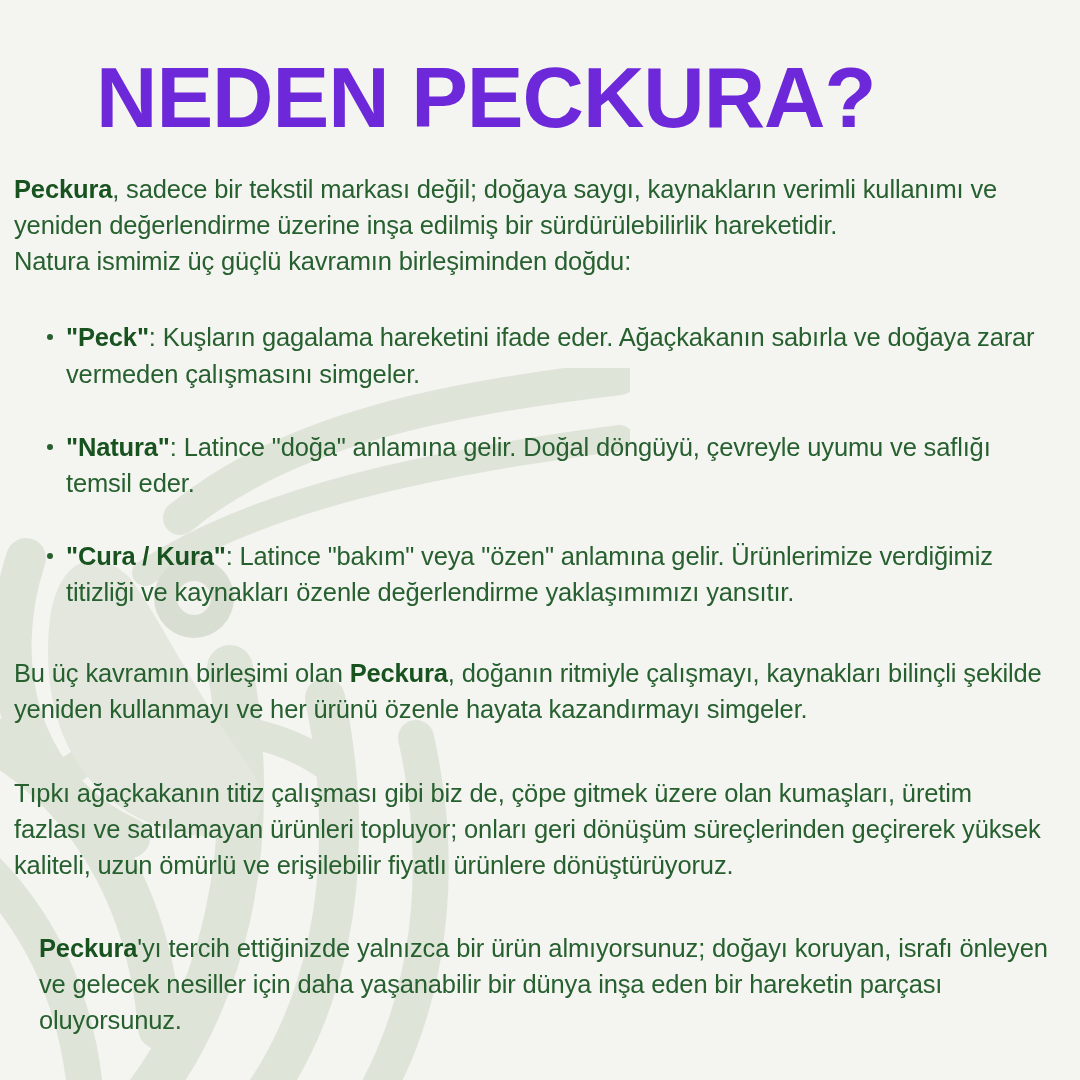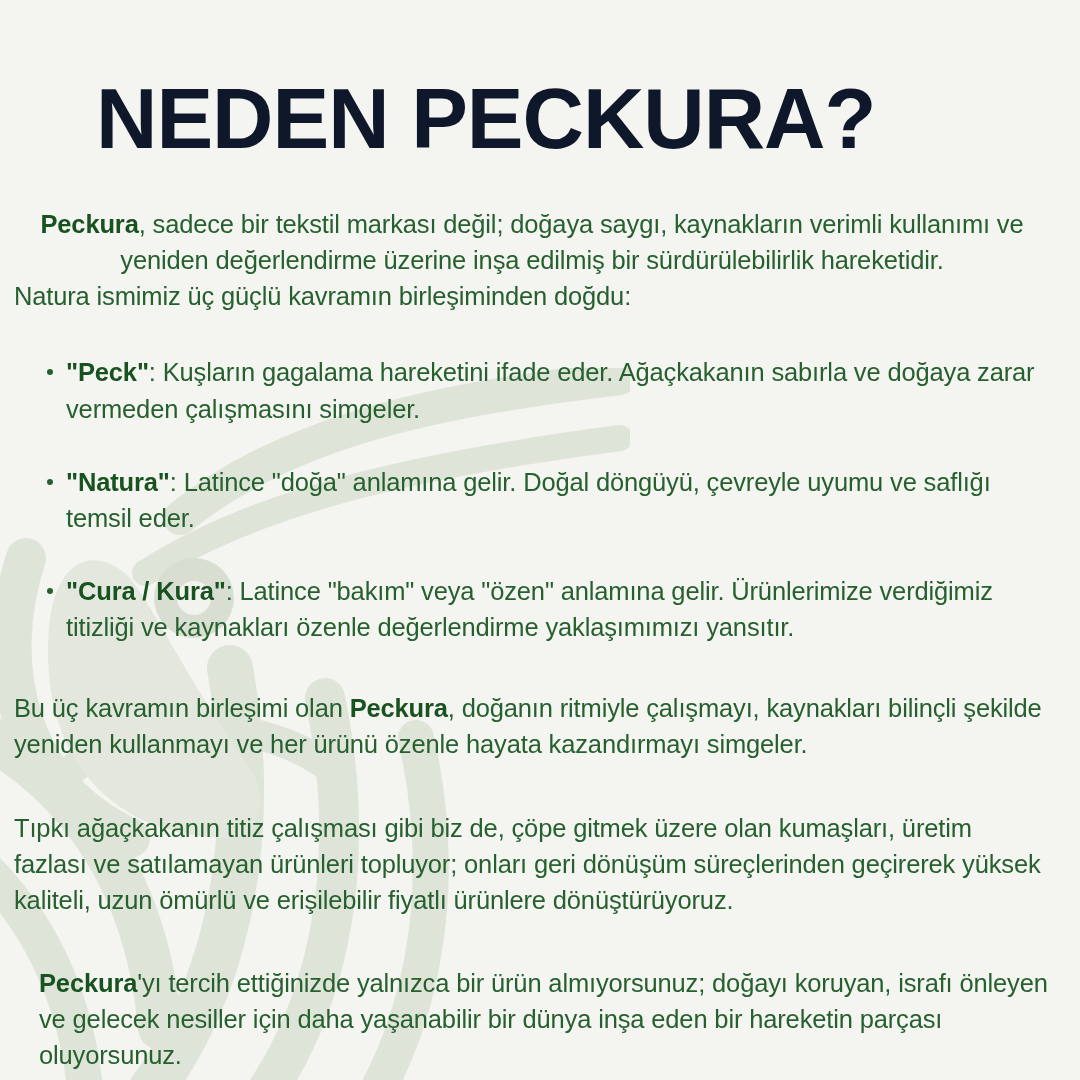--- a/index.html
+++ b/index.html
@@ -43,45 +43,44 @@
   
   #content {
     position: relative;
     z-index: 2;
     padding: 0 30px 0 14px;
     box-sizing: border-box;
   }
 
   #page-title {
     margin: 0;
-    padding: 76px 0 0 82px;
+    padding: 55px 0 0 82px;
     font-size: 85px;
     line-height: 1.02;
     font-weight: 700;
     letter-spacing: -1px;
-    color: #0f172a;
+    color: #6d28d9;
     white-space: nowrap;
   }
 
   .para {
     margin: 0;
     color: #27602f;
     font-size: 25.5px;
     line-height: 1.42;
     letter-spacing: -0.15px;
   }
 
   .para b, .bullet b {
     font-weight: 700;
     color: #17521f;
   }
 
   #intro {
-    margin-top: 43px;
-    text-align: center;
+    margin-top: 29px;
   }
   #intro-line2 {
     margin-top: 0;
   }
 
   #bullets {
     list-style: none;
     margin: 0;
     padding: 0;
   }

